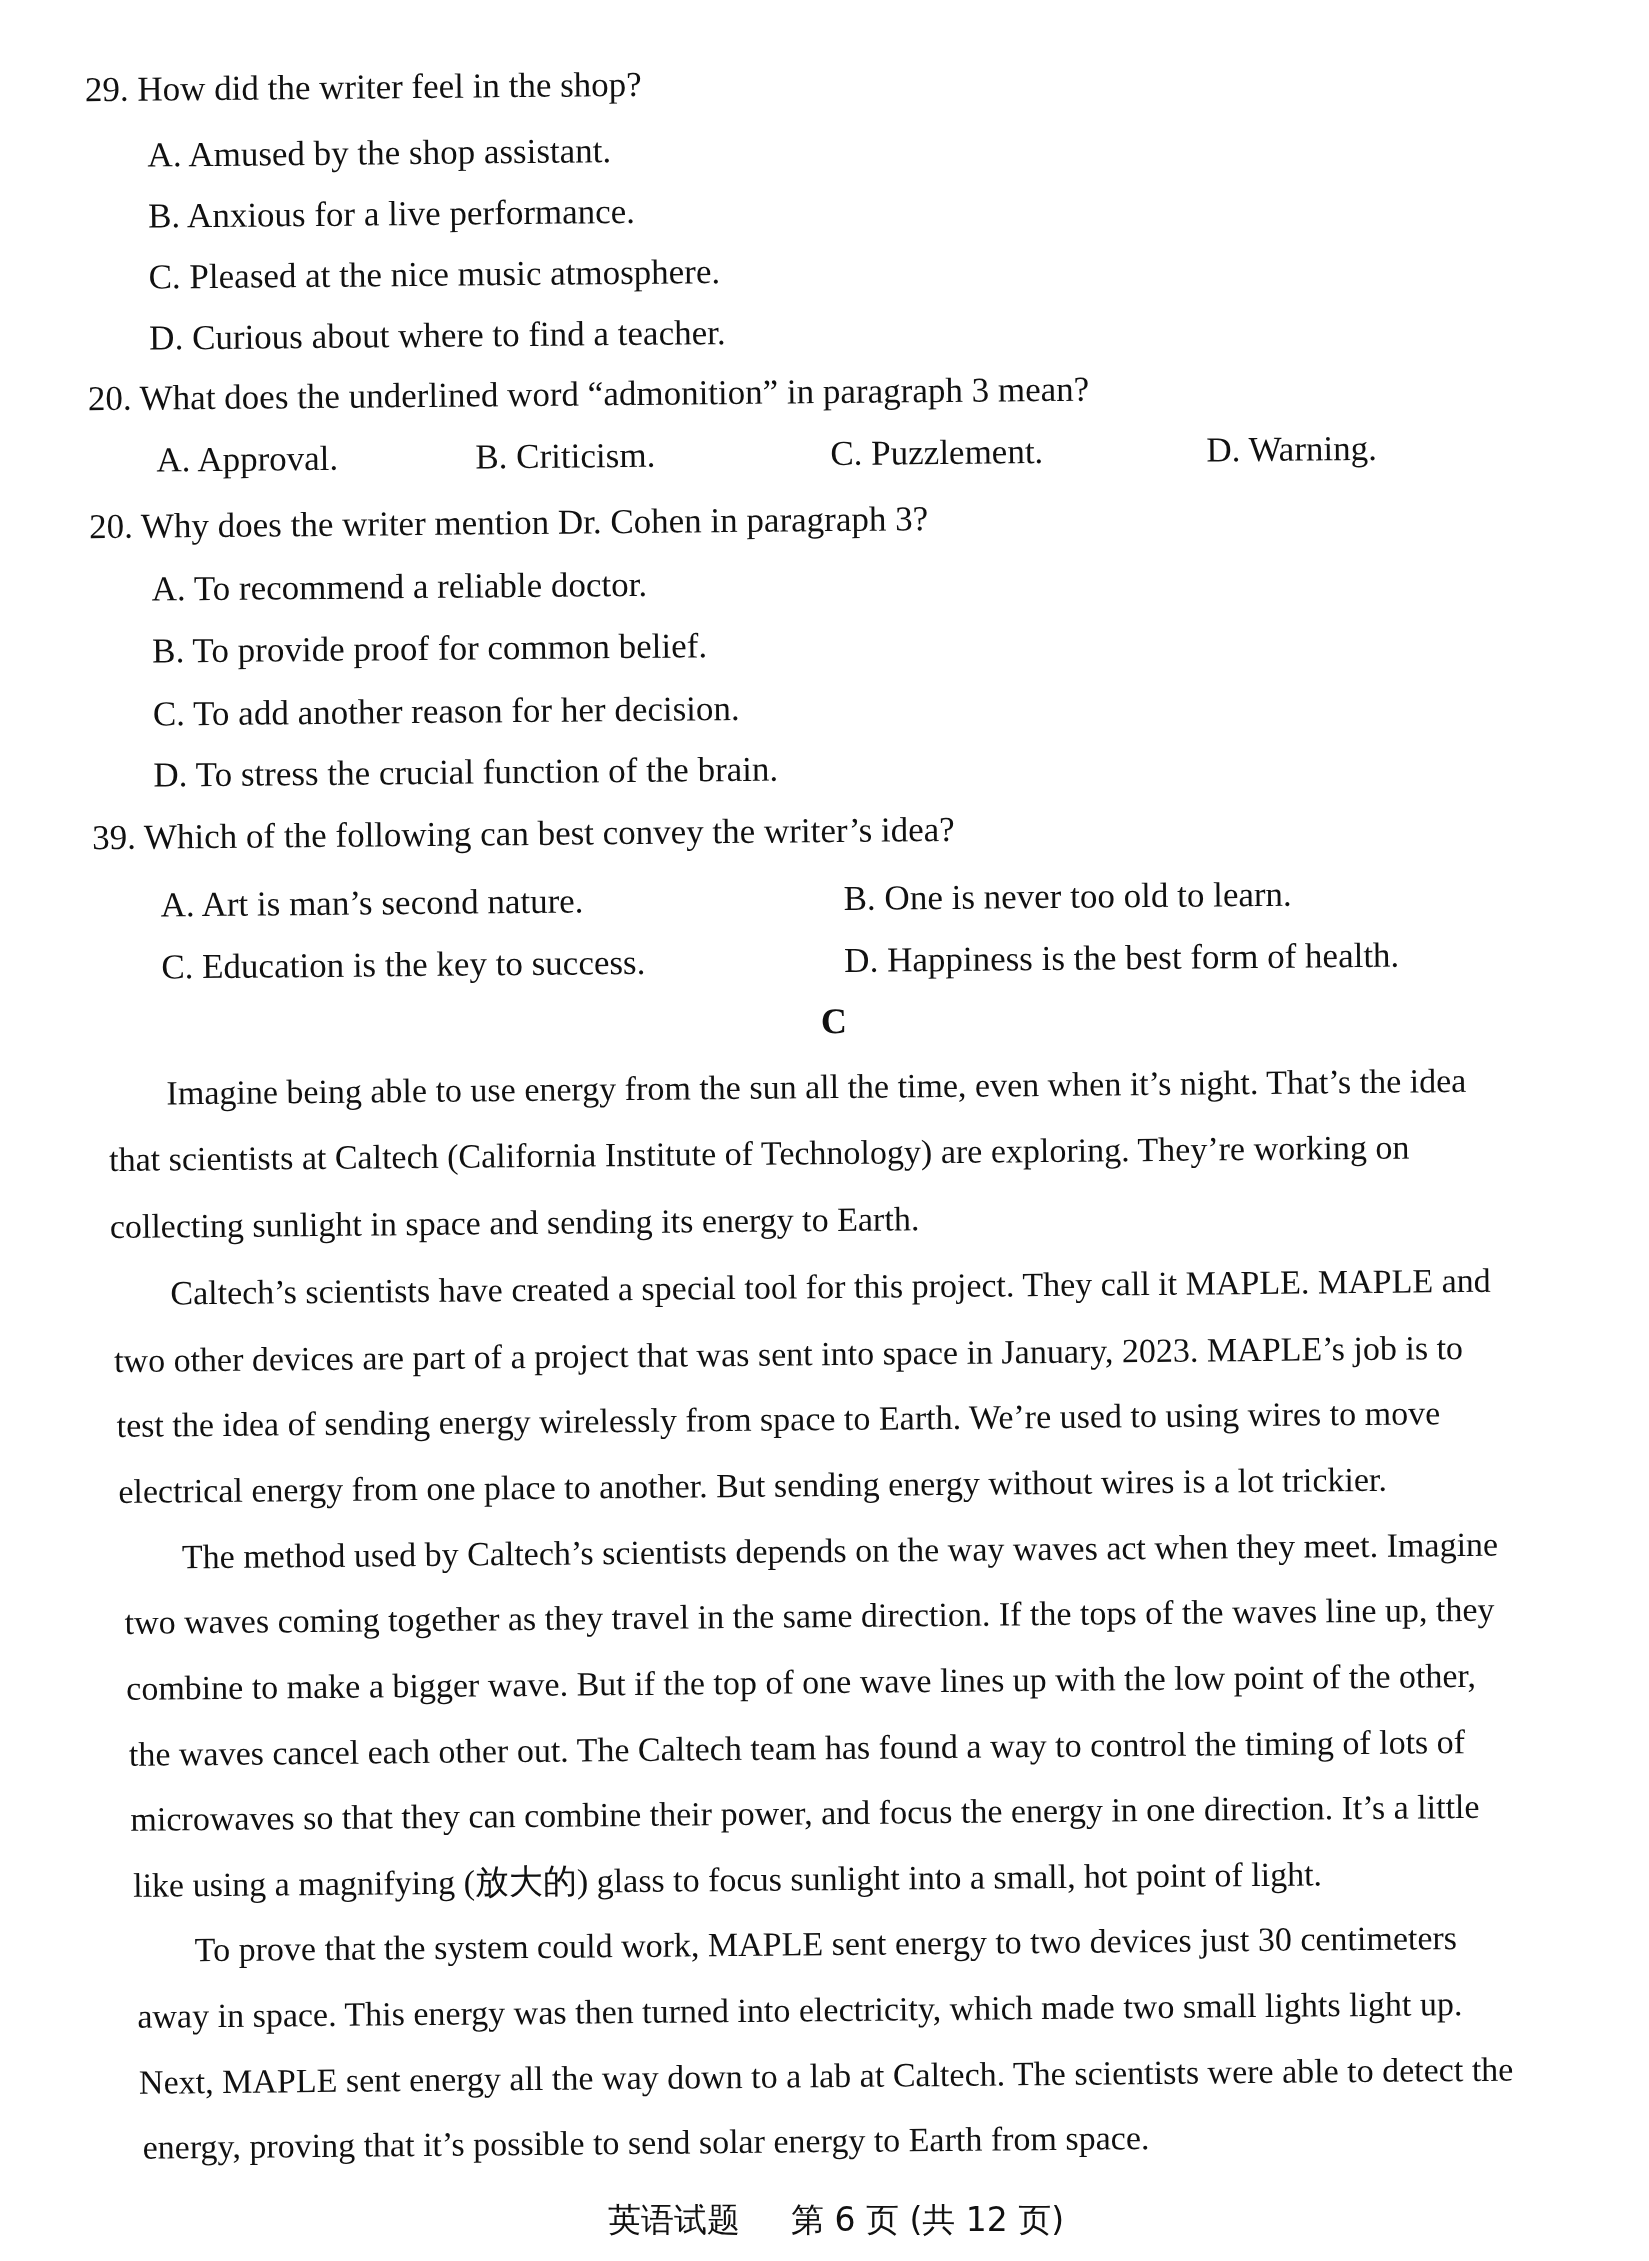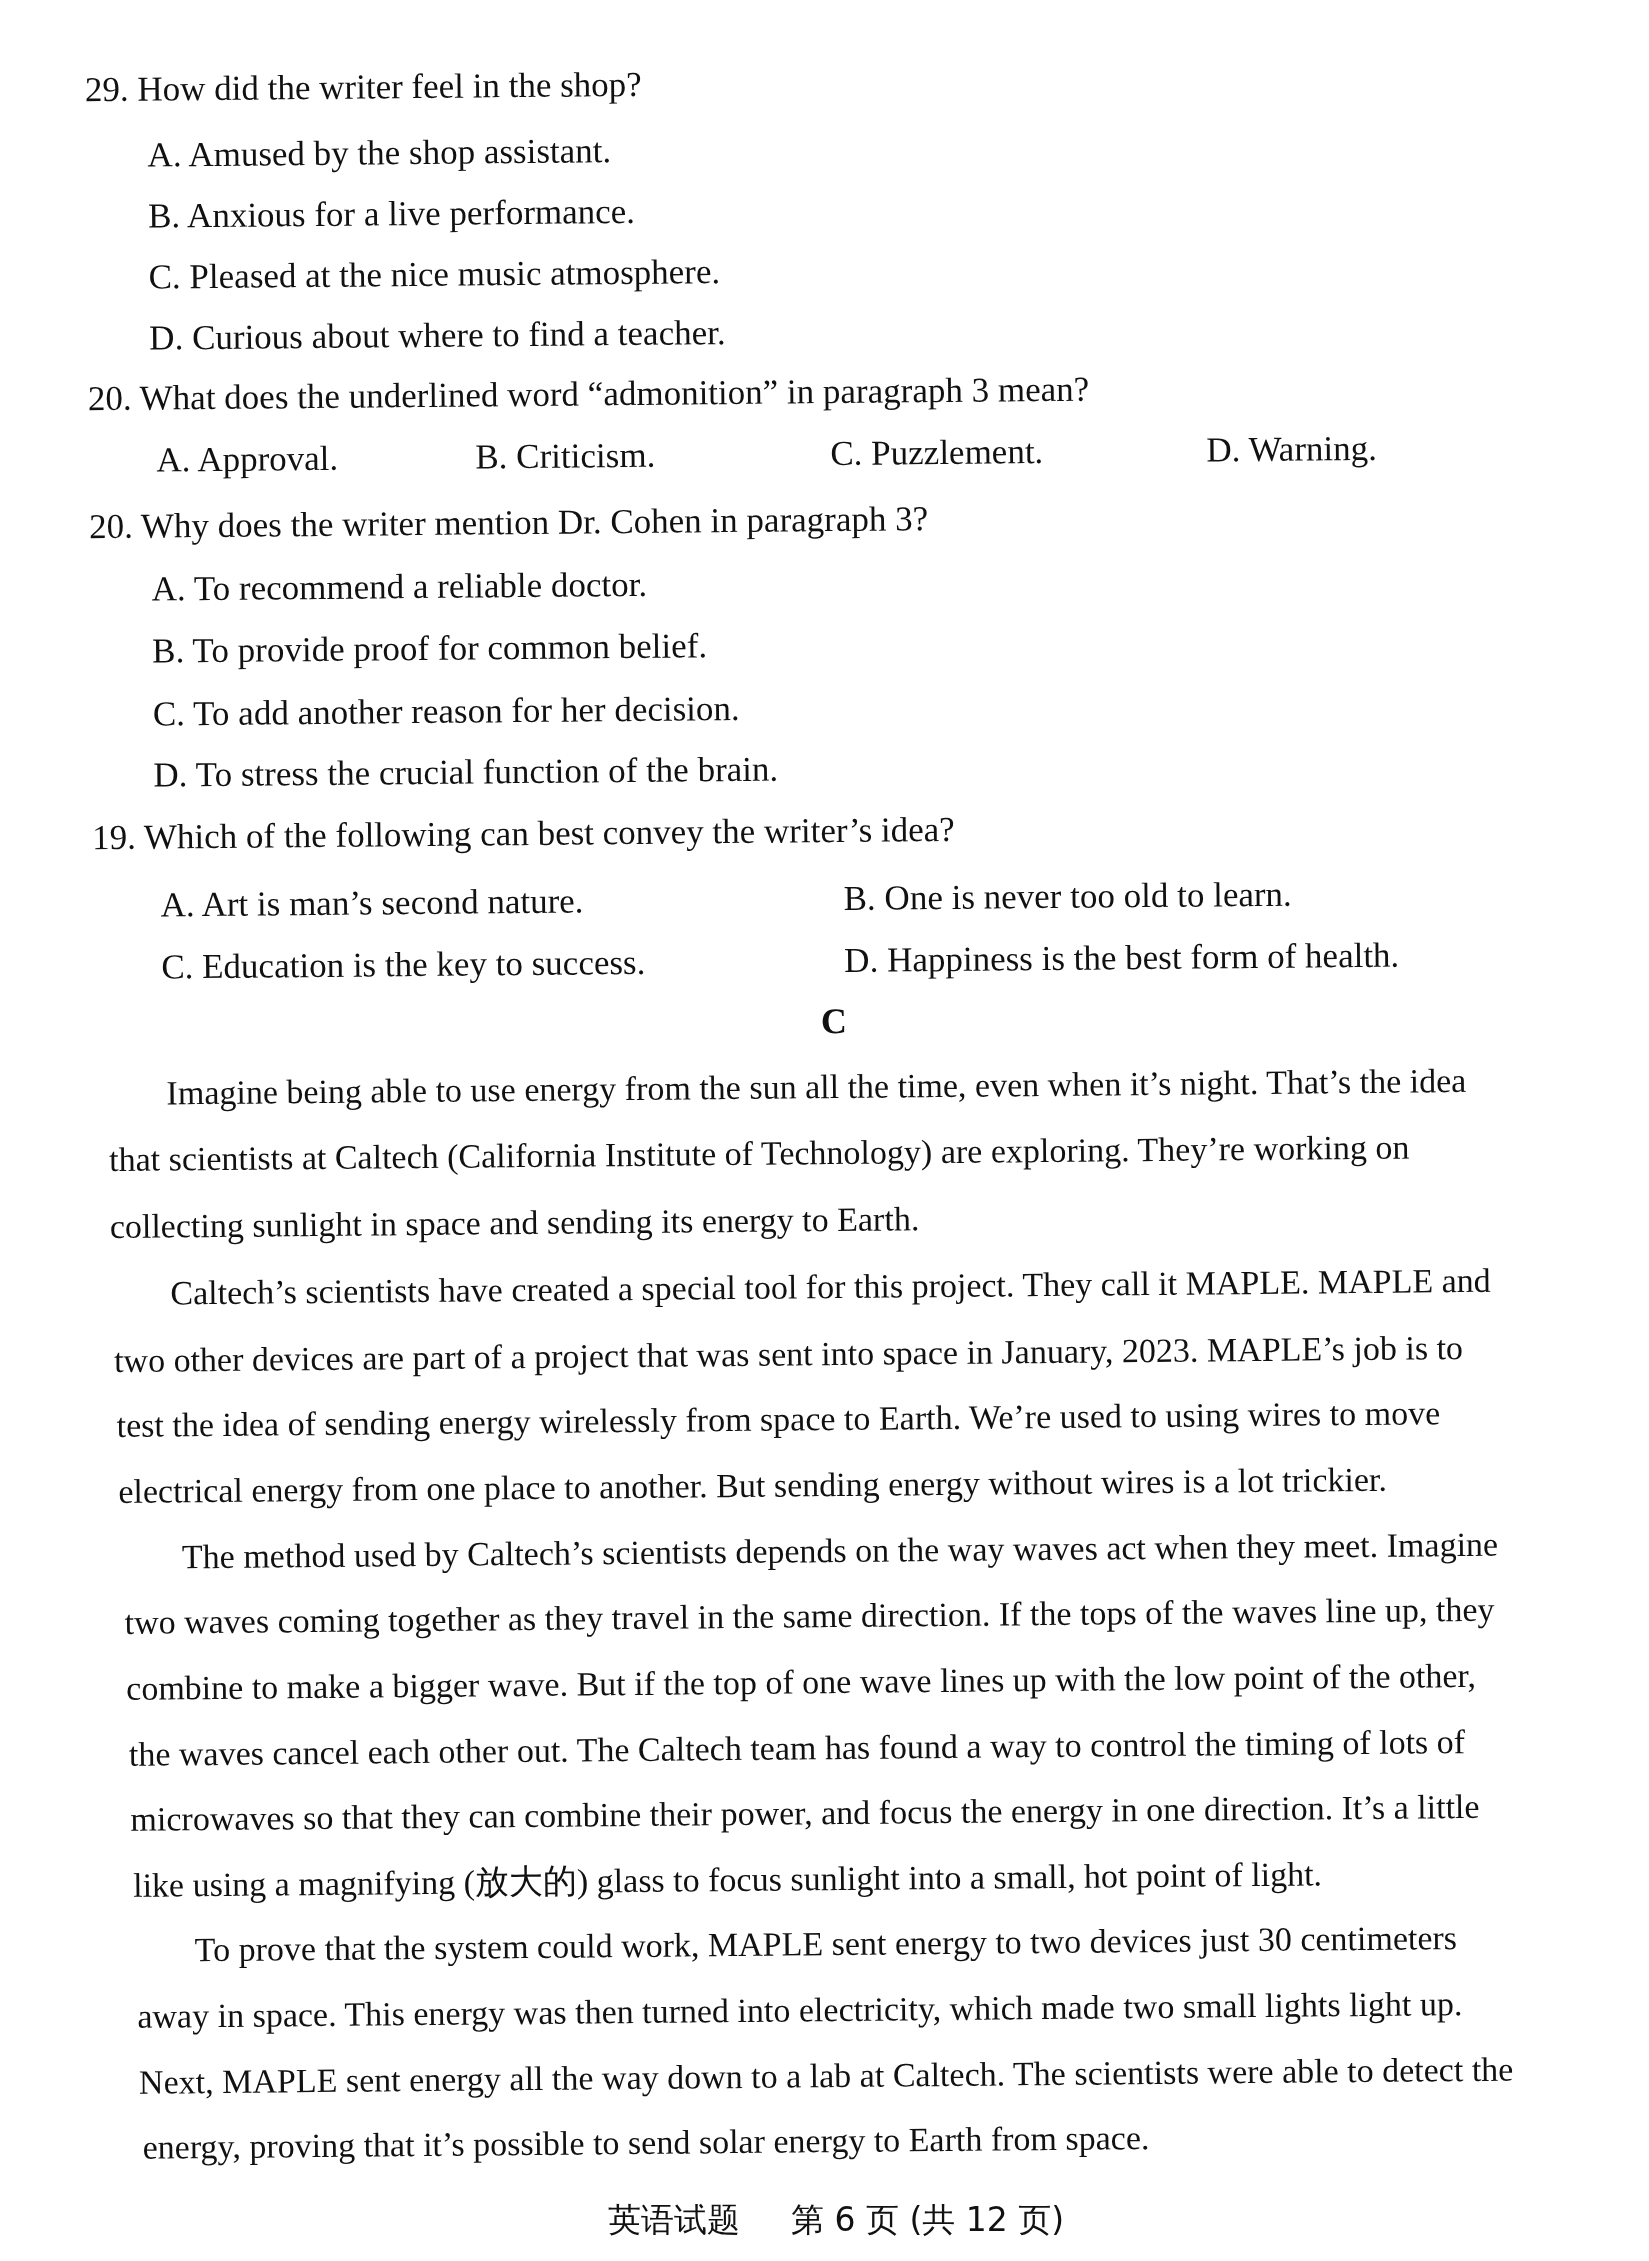--- a/index.html
+++ b/index.html
@@ -42,21 +42,21 @@
   <div class="line q" style="top:507px;">
     <span>20.</span>
     <span>Why does the writer mention Dr. Cohen in paragraph 3?</span>
   </div>
   <div class="line opt" style="top:570px;">A. To recommend a reliable doctor.</div>
   <div class="line opt" style="top:632px;">B. To provide proof for common belief.</div>
   <div class="line opt" style="top:695px;">C. To add another reason for her decision.</div>
   <div class="line opt" style="top:756px;">D. To stress the crucial function of the brain.</div>
 
   <div class="line q" style="top:818px;">
-    <span>19.</span>
+    <span>39.</span>
     <span>Which of the following can best convey the writer’s idea?</span>
   </div>
   <div class="line" style="top:886px; left:152px;">A. Art is man’s second nature.</div>
   <div class="line" style="top:886px; left:835px;">B. One is never too old to learn.</div>
   <div class="line" style="top:948px; left:152px;">C. Education is the key to success.</div>
   <div class="line" style="top:948px; left:835px;">D. Happiness is the best form of health.</div>
 
   <div class="line section-label" style="top:1008px; left:811px;">C</div>
 
   <div class="line para" style="top:1074px; left:156px; width:1414px;">Imagine being able to use energy from the sun all the time, even when it’s night. That’s the idea</div>

